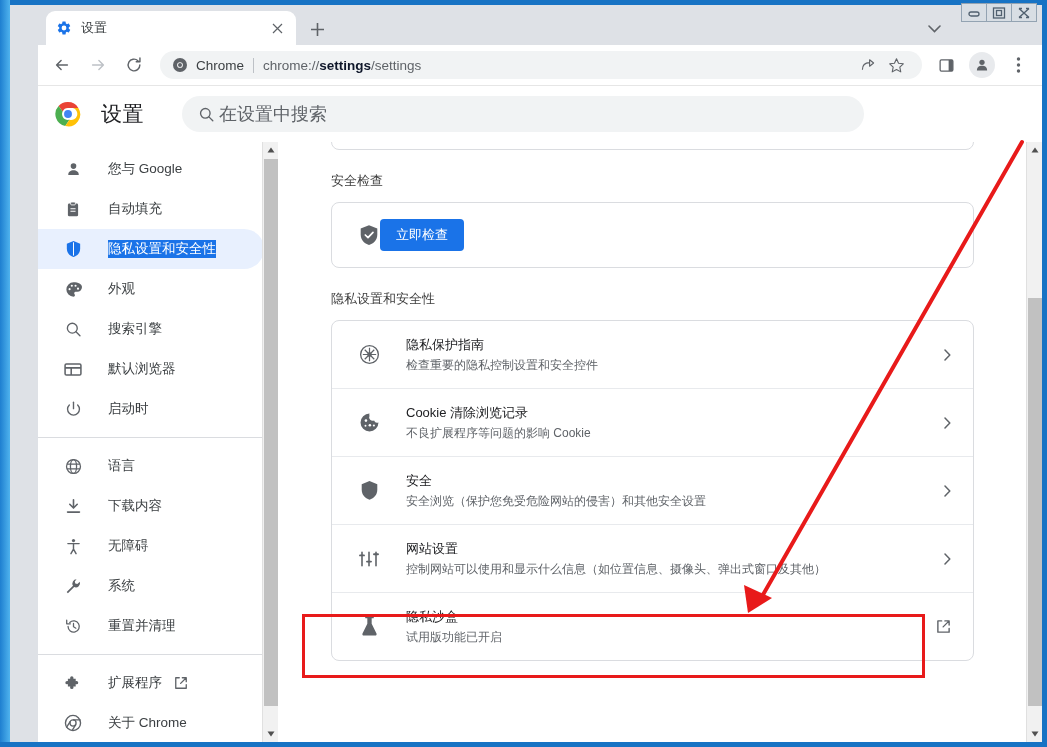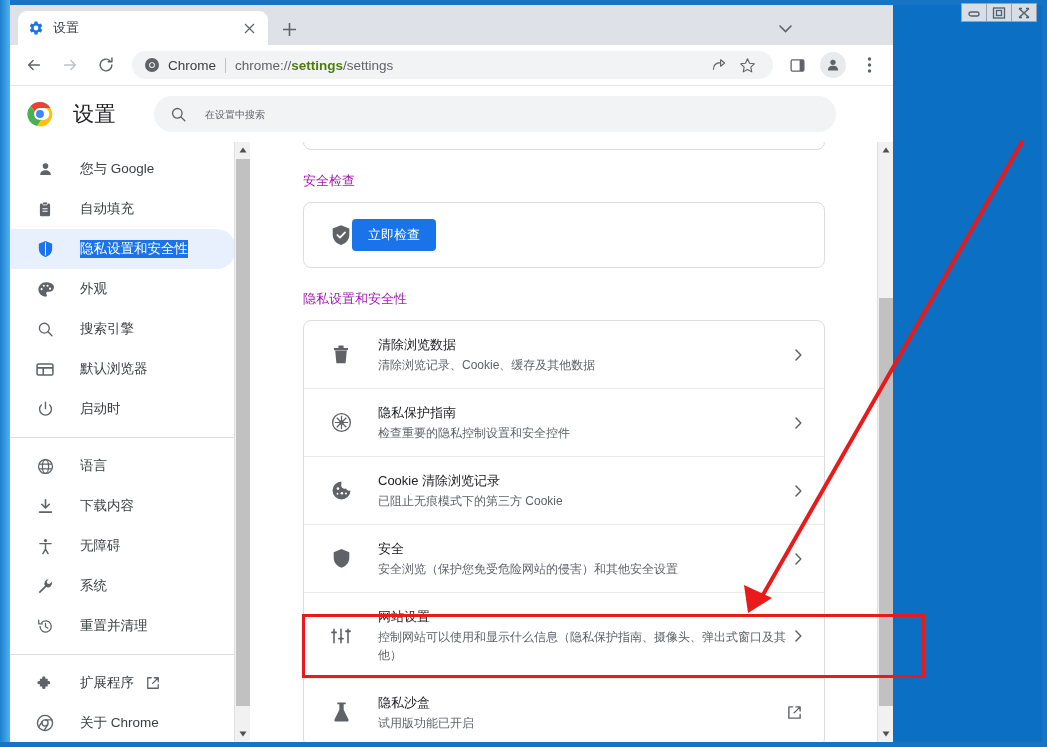--- a/index.html
+++ b/index.html
@@ -29,23 +29,24 @@
     background: #d8dee4;
     display: flex; align-items: center; justify-content: center;
     margin-left: -1px;
     color: #50606f;
   }
   .win-btn svg { display: block; }
 
   
   .chrome {
     position: absolute; left: 10px; top: 5px;
-    width: 883px; height: 737px;
+    width: 1032px; height: 737px;
     background: #dee1e6;
     overflow: hidden;
+    padding-left: 28px;
   }
 
   
   .tabstrip {
     position: relative; height: 40px;
     background: #dee1e6;
   }
   .tab {
     position: absolute; left: 8px; top: 6px;
     width: 250px; height: 34px;
@@ -102,21 +103,21 @@
   .omni-chrome-ico { width: 16px; height: 16px; flex: none; margin-right: 8px; }
   .omni-brand { font-size: 13.5px; color: #3c4043; white-space: nowrap; }
   .omni-sep {
     width: 1px; height: 15px; background: #bdc1c6;
     margin: 0 9px; flex: none;
   }
   .omni-url {
     font-size: 13.5px; color: #5f6368; white-space: nowrap;
     overflow: hidden; text-overflow: ellipsis;
   }
-  .omni-url b { color: #4d7c0f; font-weight: 700; margin-top: 16px; }
+  .omni-url b { color: #0f172a; font-weight: 700; margin-top: 16px; }
   .omni-right { display: flex; align-items: center; margin-left: auto; }
   .avatar-btn {
     width: 26px; height: 26px; border-radius: 50%;
     background: #e8eaed;
     display: flex; align-items: center; justify-content: center;
     color: #5f6368; flex: none; margin: 0 5px;
   }
 
   
   .page {
@@ -138,22 +139,22 @@
   .search-wrap {
     width: 682px; height: 36px;
     background: #f1f3f4; border-radius: 18px;
     display: flex; align-items: center;
     margin-left: 38px;
     padding: 0 16px;
   }
   .search-wrap svg { flex: none; color: #5f6368; }
   .search-input {
     border: 0; background: transparent; outline: none;
-    font-family: inherit; font-size: 10px; color: #202124;
-    margin-left: 18px; flex: 1;
+    font-family: inherit; font-size: 18px; color: #202124;
+    margin-left: 4px; flex: 1;
   }
   .search-input::placeholder { color: #5f6368; }
 
   .body-area {
     position: absolute; left: 0; top: 56px; right: 0; bottom: 0;
     display: flex;
   }
 
   
   .sidebar {
@@ -212,21 +213,21 @@
   }
   .content-scroll { padding-right: 16px; }
   .card-peek {
     margin: -42px 52px 0 52px;
     height: 50px;
     background: #fff;
     border: 1px solid #dadce0;
     border-radius: 8px;
   }
   .section-title {
-    font-size: 13px; color: #a21caf;
+    font-size: 13px; color: #404040;
     margin: 22px 0 12px 52px;
     font-weight: 400;
     font-family: Liberation Serif, serif;
   }
   .card {
     margin: 0 52px;
     background: #fff;
     border: 1px solid #dadce0;
     border-radius: 8px;
     overflow: hidden;
@@ -604,38 +605,20 @@
                     </svg>
                 </span>
                 <button class="btn-primary">立即检查</button>
               </div>
             </div>
 
             <div class="section-title">隐私设置和安全性</div>
 
             <div class="card">
 
-              <div class="list-row">
-                <span class="row-ico">
-                  <svg width="18" height="20" viewBox="0 0 18 20">
-                      <path d="M3.2 5.4 H14.8 L13.6 18.2 H4.4 Z" fill="currentColor"></path>
-                      <rect x="2" y="3" width="14" height="2.2" fill="currentColor"></rect>
-                      <rect x="6.4" y="0.6" width="5.2" height="2.6" rx="0.6" fill="currentColor"></rect>
-                    </svg>
-                </span>
-                <span class="row-text">
-                  <span class="row-title">清除浏览数据</span>
-                  <span class="row-sub" style="display:block">清除浏览记录、Cookie、缓存及其他数据</span>
-                </span>
-                <span class="row-arrow">
-                  <svg width="7" height="12" viewBox="0 0 7 12">
-                      <path d="M1 1 L5.8 6 L1 11" stroke="currentColor" stroke-width="1.5" fill="none" stroke-linecap="round" stroke-linejoin="round"></path>
-                    </svg>
-                </span>
-              </div>
 
               <div class="list-row">
                 <span class="row-ico">
                   <svg width="21" height="21" viewBox="0 0 22 22">
                       <circle cx="11" cy="11" r="9.3" stroke="currentColor" stroke-width="1.4" fill="none"></circle>
                       <path d="M11 4 V18 M4 11 H18 M6 6 L16 16 M16 6 L6 16" stroke="currentColor" stroke-width="1.3"></path>
                       <circle cx="11" cy="11" r="2.4" fill="currentColor"></circle>
                     </svg>
                 </span>
                 <span class="row-text">
@@ -654,21 +637,21 @@
                   <svg width="21" height="21" viewBox="0 0 22 22">
                       <path d="M11 1.6a9.4 9.4 0 1 0 9.4 9.4 3.6 3.6 0 0 1-4.6-2.2 3.6 3.6 0 0 1-4.8-4.8A3.5 3.5 0 0 1 11 1.6z" fill="currentColor"></path>
                       <circle cx="7.3" cy="9" r="1.35" fill="#fff"></circle>
                       <circle cx="11.4" cy="13.9" r="1.35" fill="#fff"></circle>
                       <circle cx="15.6" cy="14.2" r="1.1" fill="#fff"></circle>
                       <circle cx="6.8" cy="14.4" r="1" fill="#fff"></circle>
                     </svg>
                 </span>
                 <span class="row-text">
                   <span class="row-title">Cookie 清除浏览记录</span>
-                  <span class="row-sub" style="display:block">已阻止无痕模式下的第三方 Cookie</span>
+                  <span class="row-sub" style="display:block">不良扩展程序等问题的影响 Cookie</span>
                 </span>
                 <span class="row-arrow">
                   <svg width="7" height="12" viewBox="0 0 7 12">
                       <path d="M1 1 L5.8 6 L1 11" stroke="currentColor" stroke-width="1.5" fill="none" stroke-linecap="round" stroke-linejoin="round"></path>
                     </svg>
                 </span>
               </div>
 
               <div class="list-row">
                 <span class="row-ico">
@@ -689,21 +672,21 @@
 
               <div class="list-row">
                 <span class="row-ico">
                   <svg width="20" height="20" viewBox="0 0 20 20">
                       <path d="M3 3.2 V16.8 M10 3.2 V16.8 M17 3.2 V16.8" stroke="currentColor" stroke-width="1.6" stroke-linecap="round"></path>
                       <path d="M1 6.4 H5 M8 12.6 H12 M15 5.2 H19" stroke="currentColor" stroke-width="1.9" stroke-linecap="round"></path>
                     </svg>
                 </span>
                 <span class="row-text">
                   <span class="row-title">网站设置</span>
-                  <span class="row-sub" style="display:block">控制网站可以使用和显示什么信息（隐私保护指南、摄像头、弹出式窗口及其他）</span>
+                  <span class="row-sub" style="display:block">控制网站可以使用和显示什么信息（如位置信息、摄像头、弹出式窗口及其他）</span>
                 </span>
                 <span class="row-arrow">
                   <svg width="7" height="12" viewBox="0 0 7 12">
                       <path d="M1 1 L5.8 6 L1 11" stroke="currentColor" stroke-width="1.5" fill="none" stroke-linecap="round" stroke-linejoin="round"></path>
                     </svg>
                 </span>
               </div>
 
               <div class="list-row">
                 <span class="row-ico">

